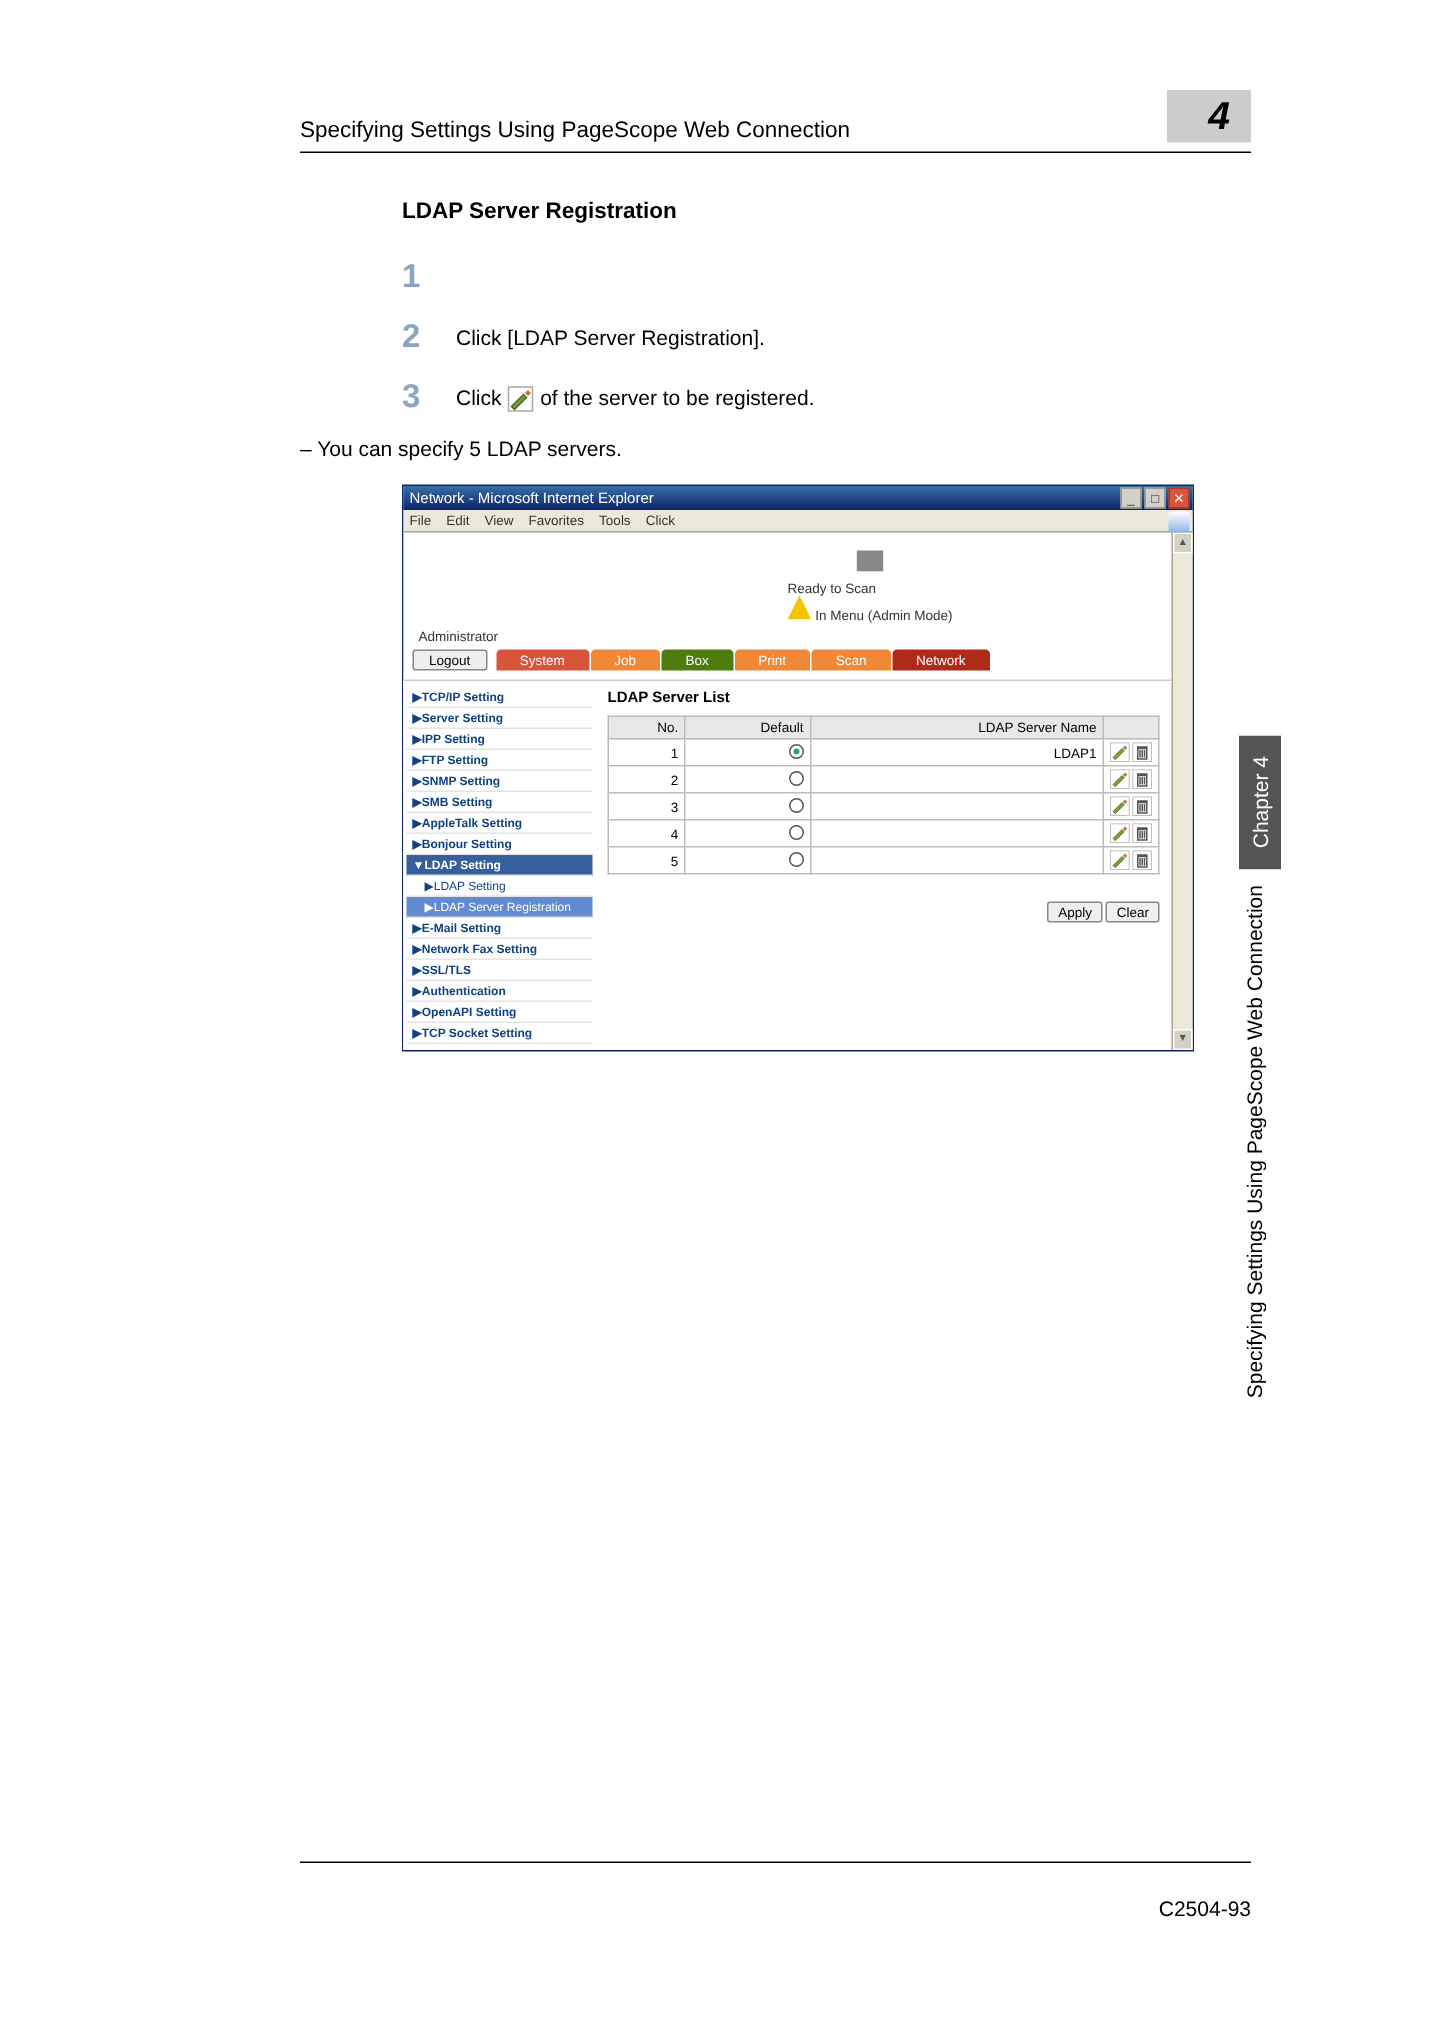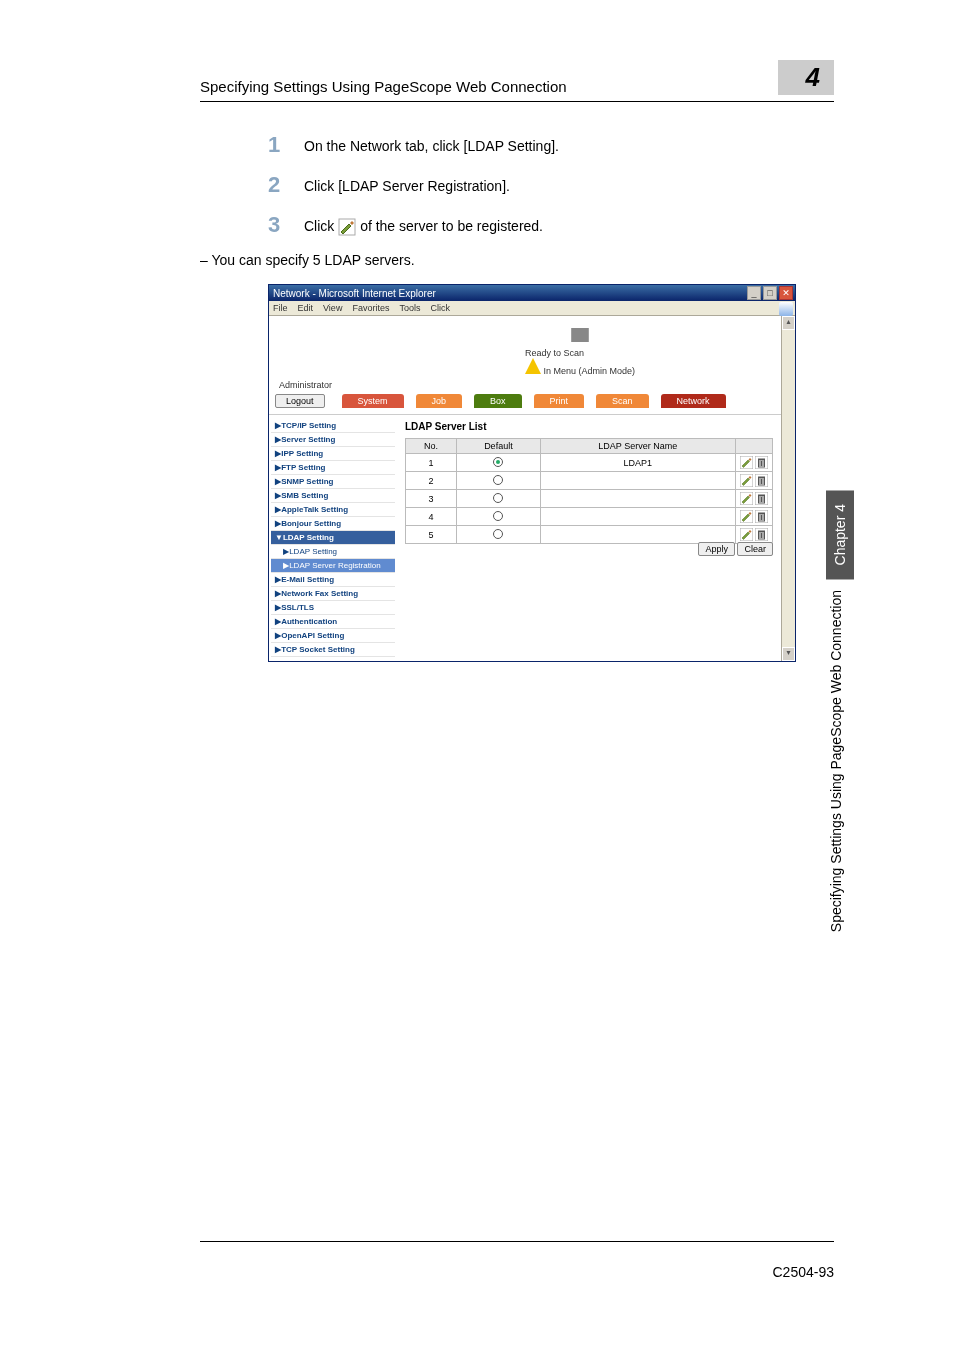--- a/index.html
+++ b/index.html
@@ -21,69 +21,69 @@
   .ie-title-right { display: flex; gap: 2px; }
   .winbtn { width: 14px; height: 14px; display: inline-flex; align-items: center; justify-content: center; font-size: 9px; border: 1px solid #999; background: #d4d0c8; color: #333; }
   .winbtn.close { background: #d8553c; color: #fff; border-color: #a33; }
   .ie-menu { background: #ece9d8; border-bottom: 1px solid #aca899; padding: 2px 4px; display: flex; gap: 10px; font-size: 9px; color: #333; position: relative; }
   .ie-menu .ieicon { position: absolute; right: 2px; top: 1px; width: 14px; height: 14px; background: linear-gradient(#fff,#8cb4e8); border-radius: 2px; }
   .ie-content { display: flex; flex-direction: column; background: #fff; }
   .ie-top { display: flex; align-items: center; gap: 6px; padding: 6px 10px 2px 120px; font-size: 9px; color: #333; flex-direction: column; }
   .printer-icon { width: 22px; height: 20px; background: #888; clip-path: polygon(10% 30%,90% 30%,90% 100%,10% 100%); position: relative; }
   .warn-icon { width: 16px; height: 16px; background: #f5c400; clip-path: polygon(50% 0,100% 100%,0 100%); display: inline-block; position: relative; }
   .admin-label { padding: 2px 10px 4px 10px; font-size: 9px; color: #333; }
-  .nav-row { display: flex; padding: 0 6px 6px 6px; gap: 11px; }
+  .nav-row { display: flex; padding: 0 6px 6px 6px; gap: 0; }
   .logout-btn { background: #efefef; border: 1px solid #888; padding: 1px 10px; font-size: 9px; border-radius: 2px; margin-right: 6px; }
   .tab { padding: 2px 16px; font-size: 9px; color: #fff; border-top-left-radius: 3px; border-top-right-radius: 3px; margin-right: 1px; cursor: default; text-align: center; }
   .tab.system { background: #d8553c; }
   .tab.job { background: #f08838; }
   .tab.box { background: #4d7c0f; }
   .tab.print { background: #f08838; }
   .tab.scan { background: #f08838; }
   .tab.network { background: #b02a1a; }
   .ie-body { display: flex; background: #fff; border-top: 1px solid #ccc; }
   .side { width: 128px; background: #fff; padding: 4px 2px; }
   .side-item { font-size: 8px; font-weight: bold; color: #11427f; padding: 2px 4px; border-bottom: 1px solid #e4e4e4; }
   .side-item.parent { background: #355f9d; color: #fff; }
   .side-item.active { background: #608bd0; color: #fff; }
   .side-item.child { padding-left: 12px; font-weight: normal; color: #11427f; }
   .side-item.child.active { color: #fff; }
   .main { flex: 1; padding: 6px 8px; }
   .main-title { font-size: 10px; font-weight: bold; margin-bottom: 6px; }
   .tbl { width: 100%; border-collapse: collapse; font-size: 9px; }
-  .tbl th, .tbl td { border: 1px solid #bbb; padding: 2px 4px; text-align: center; }
+  .tbl th, .tbl td { border: 1px solid #bbb; padding: 2px 4px; text-align: right; }
   .tbl th { background: #e8e8e8; font-weight: normal; }
   .radio { width: 10px; height: 10px; border: 1px solid #555; border-radius: 50%; display: inline-block; position: relative; }
   .radio.sel::after { content: ""; position: absolute; width: 4px; height: 4px; background: #2a6; border-radius: 50%; left: 2px; top: 2px; }
   .row-actions { display: flex; gap: 2px; justify-content: flex-end; }
   .edit-ico, .del-ico { width: 13px; height: 13px; display: inline-block; }
   .edit-ico svg, .del-ico svg { width: 13px; height: 13px; }
-  .footer-btns { text-align: right; margin-top: 0; }
+  .footer-btns { text-align: right; margin-top: 20px; }
   .sm-btn { background: #efefef; border: 1px solid #888; padding: 1px 6px; font-size: 9px; border-radius: 2px; }
   .scrollbar { width: 14px; background: #ece9d8; border-left: 1px solid #aca899; display: flex; flex-direction: column; justify-content: space-between; }
   .sb-btn { height: 14px; background: #d4d0c8; border: 1px solid #fff; font-size: 8px; text-align: center; color: #555; }
   .vert-label { position: absolute; right: 110px; top: 480px; writing-mode: vertical-rl; transform: rotate(180deg); font-size: 14px; }
   .vert-chapter { position: absolute; right: 100px; top: 490px; background: #555; color: #fff; writing-mode: vertical-rl; transform: rotate(180deg); padding: 14px 6px; font-size: 14px; }
   .page-footer { position: absolute; bottom: 70px; left: 200px; right: 120px; border-top: 1px solid #000; padding-top: 22px; display: flex; justify-content: flex-end; font-size: 14px; }
 </style>
 </head>
 <body>
 
 <div class="page">
 
   <div class="header-row">
     <span class="header-text">Specifying Settings Using PageScope Web Connection</span>
     <span class="chapnum">4</span>
   </div>
 
+  <div class="sect-title">LDAP Server Registration</div>
 
   <div class="steps">
     <div class="step">
       <div class="stepnum">1</div>
-      <div class="steptext">On the Network tab, click [LDAP Setting].</div>
     </div>
     <div class="step">
       <div class="stepnum">2</div>
       <div class="steptext">Click [LDAP Server Registration].</div>
     </div>
     <div class="step">
       <div class="stepnum">3</div>
       <div class="steptext">
         <span>Click </span>
         <span class="inline-icon">

